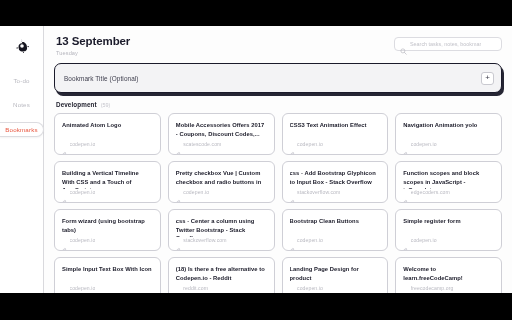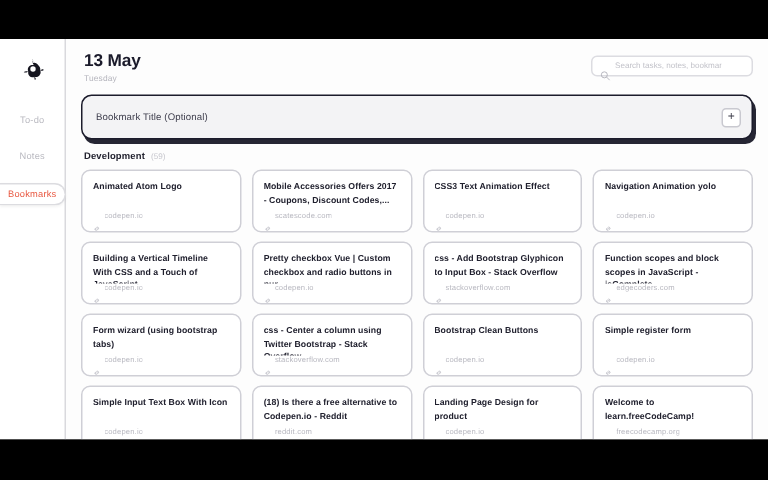--- a/index.html
+++ b/index.html
@@ -267,21 +267,21 @@
         <div class="nav-item active">
           <span>Bookmarks</span>
         </div>
       </div>
     </div>
 
     <div class="main">
 
       <div class="topbar">
         <div class="date-block">
-          <div class="date-title">13 May</div>
+          <div class="date-title">13 September</div>
           <div class="date-sub">Tuesday</div>
         </div>
 
         <div class="search-box">
           <span class="search-icon">
             <svg width="7" height="7" viewBox="0 0 16 16" aria-hidden="true">
               <circle cx="6.6" cy="6.6" r="4.6" fill="none" stroke="#b6b6be" stroke-width="1.5"></circle>
               <line x1="10.2" y1="10.2" x2="14.4" y2="14.4" stroke="#b6b6be" stroke-width="1.5" stroke-linecap="round"></line>
             </svg>
           </span>

